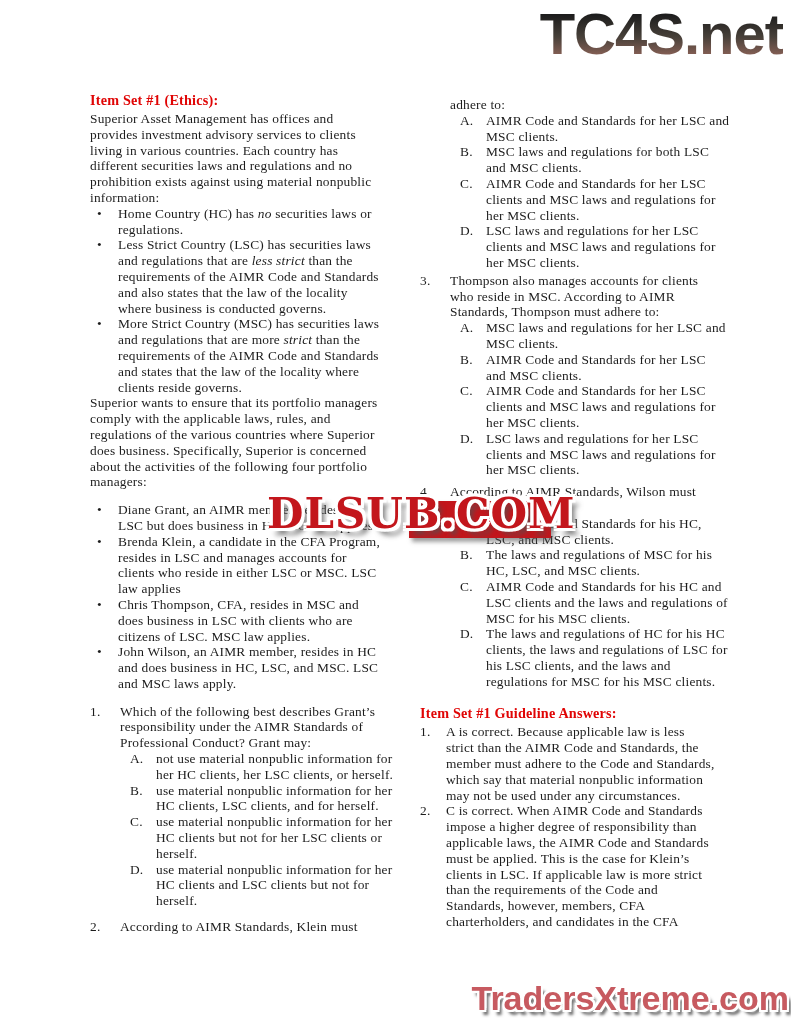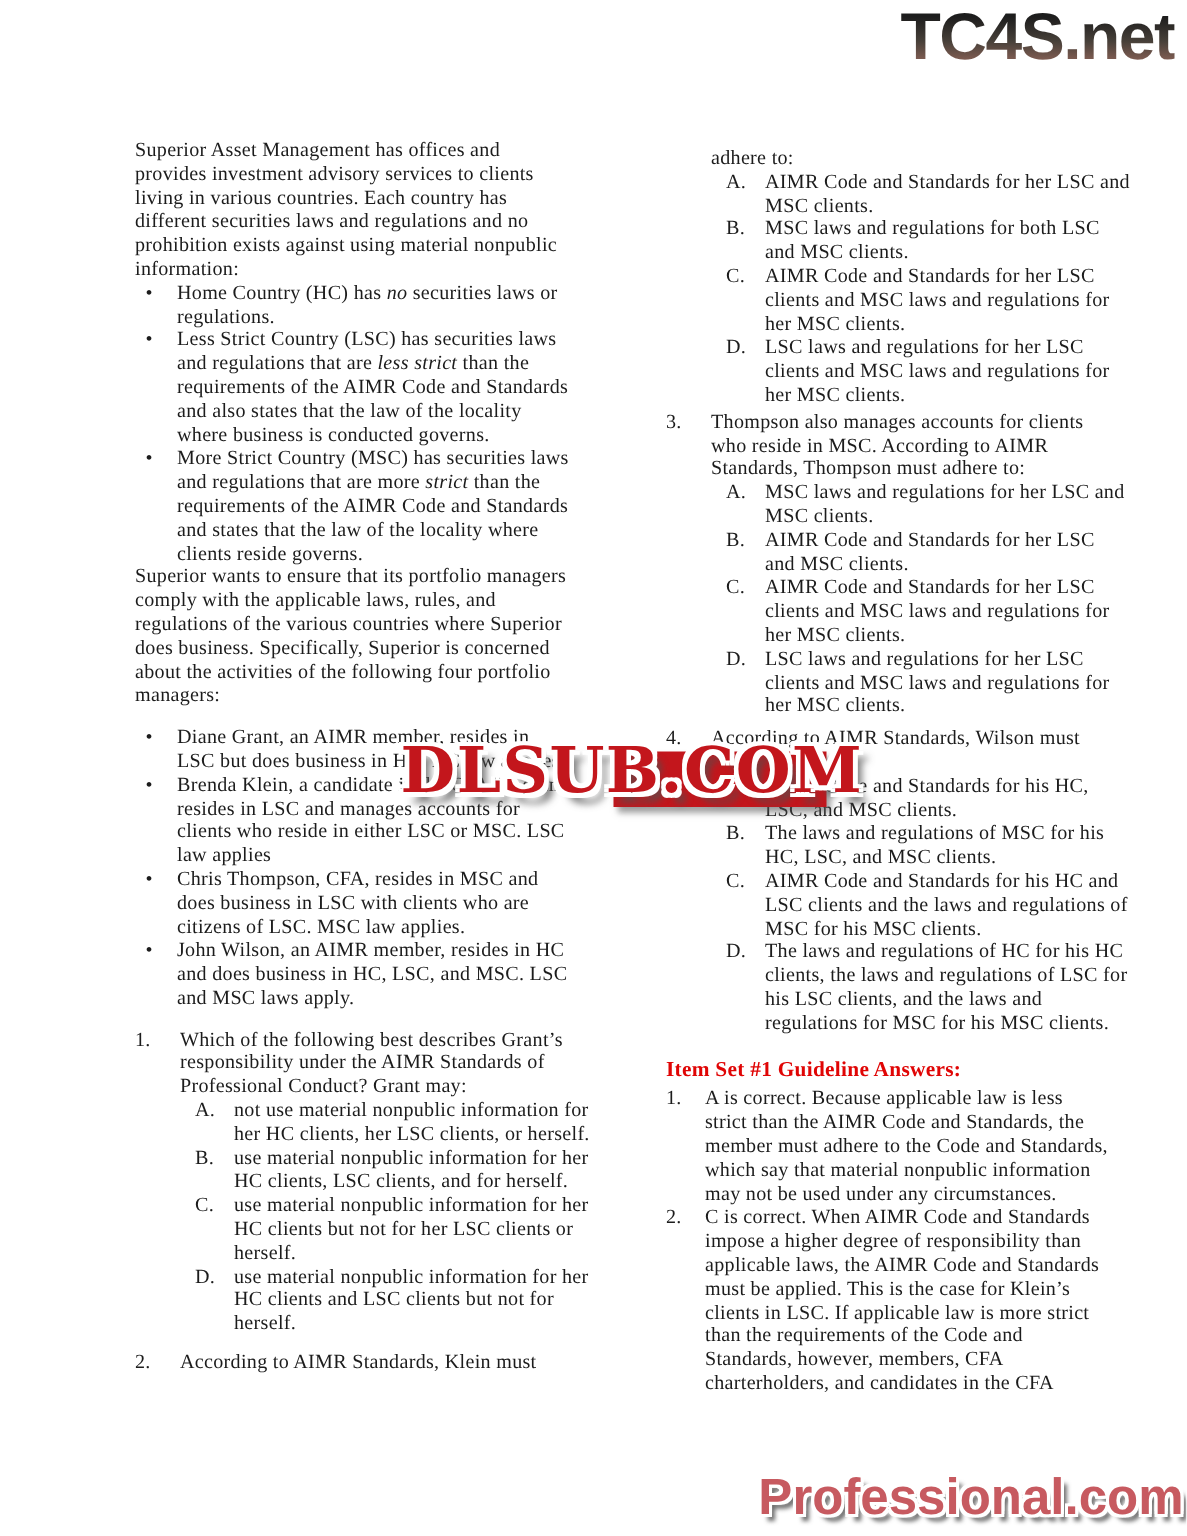--- a/index.html
+++ b/index.html
@@ -2,21 +2,21 @@
 <html style="--red: #e00505; --wm: #c3161c; --body: #1c1c1c;"><head>
 <meta charset="utf-8">
 <style>
   html,body{margin:0;padding:0;background:#ffffff;}
   .page{position:relative;width:791px;height:1024px;background:#ffffff;overflow:hidden;
         font-family:"Liberation Serif",serif;color:var(--body,#1c1c1c);}
 
   
   .col{position:absolute;font-size:13.4px;line-height:15.8px;letter-spacing:0.2px;}
   .col-left{left:90px;top:92px;width:318px;}
-  .col-right{left:444px;top:97px;width:325px;}
+  .col-right{left:420px;top:97px;width:325px;}
 
   .heading{color:var(--red,#e00505);font-weight:bold;font-size:14.2px;line-height:16px;margin-bottom:3px;}
   .para{white-space:pre-line;}
 
   .bullet{display:flex;}
   .marker{width:28px;padding-left:7px;box-sizing:border-box;}
   .btext{flex:1;white-space:pre-line;}
 
   .q-row{display:flex;}
   .q-num{width:30px;}
@@ -24,21 +24,21 @@
   .opt{display:flex;margin-left:40px;}
   .opt-letter{width:26px;}
   .opt-text{flex:1;white-space:pre-line;font-family:Liberation Serif, serif;}
 
   .ans{display:flex;}
   .ans-num{width:26px;}
   .ans-text{flex:1;white-space:pre-line;}
 
   
   .logo-top{position:absolute;top:0px;right:8px;
-    font-family:"Liberation Sans",sans-serif;font-weight:bold;font-size:44px;letter-spacing:-1px;
+    font-family:"Liberation Sans",sans-serif;font-weight:bold;font-size:58px;letter-spacing:-1px;
     background:linear-gradient(#1d1d1d 22%,#474039 55%,#9a6a5e 92%);
     -webkit-background-clip:text;background-clip:text;color:transparent;-webkit-text-fill-color:transparent;}
 
   
   .logo-bottom{position:absolute;bottom:6px;right:2px;
     font-family:"Liberation Sans",sans-serif;font-weight:bold;font-size:34px;letter-spacing:0;
     color:#c75a60;
     text-shadow:-2px -2px 0 #fff,2px -2px 0 #fff,-2px 2px 0 #fff,2px 2px 0 #fff,
                 -2px 0 0 #fff,2px 0 0 #fff,0 -2px 0 #fff,0 2px 0 #fff,
                 4px 5px 3px rgba(60,60,60,.75);}
@@ -54,20 +54,21 @@
                 -3px 0 0 #fff,3px 0 0 #fff,0 -3px 0 #fff,0 3px 0 #fff,
                 6px 7px 5px rgba(80,80,80,.7);}
 </style>
 </head>
 <body>
 
 <div class="page">
   <div class="logo-top">TC4S.net</div>
 
   <div class="col col-left" id="col-left">
+      <div class="heading">Item Set #1 (Ethics):</div>
       <div class="para"><span>Superior Asset Management has offices and
 provides investment advisory services to clients
 living in various countries. Each country has
 different securities laws and regulations and no
 prohibition exists against using material nonpublic
 information:</span></div>
       <div class="bullets">
         <div class="bullet">
           <span class="marker">•</span>
           <div class="btext"><span>Home Country (HC) has </span><i>no</i><span> securities laws or
@@ -270,14 +271,14 @@
 charterholders, and candidates in the CFA</span></div>
         </div>
       </div>
     </div>
 
   <div class="watermark">
     <div class="wm-banner"></div>
     <span class="wm-text">DLSUB.COM</span>
   </div>
 
-  <div class="logo-bottom">Professional.com</div>
+  <div class="logo-bottom">TradersXtreme.com</div>
 </div>
 
 </body></html>

